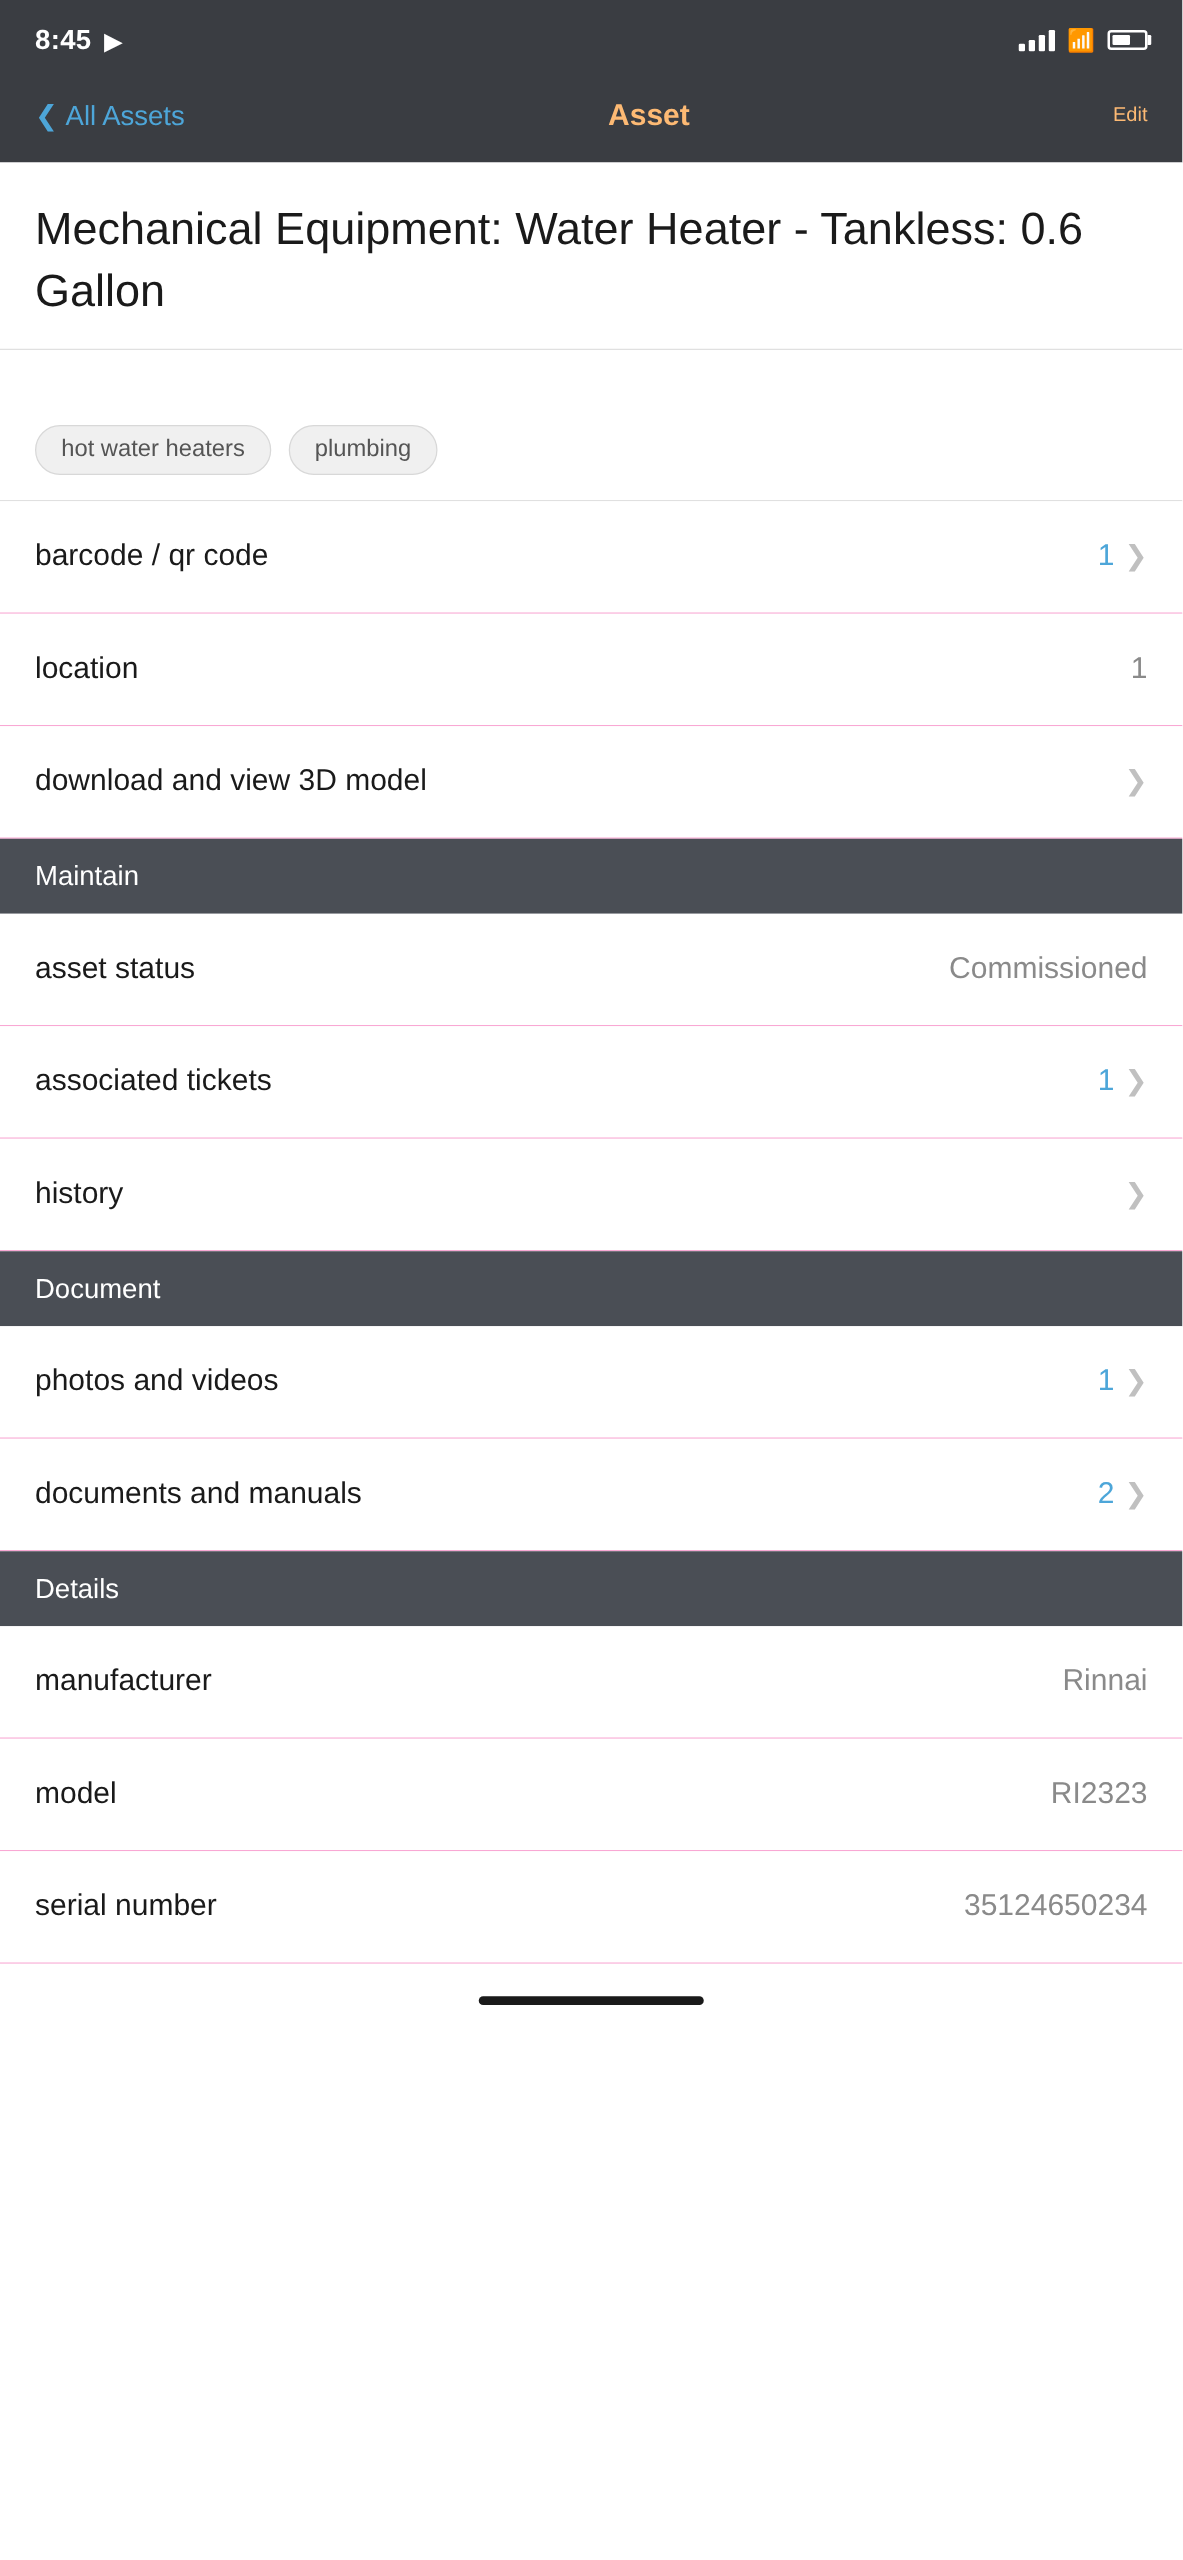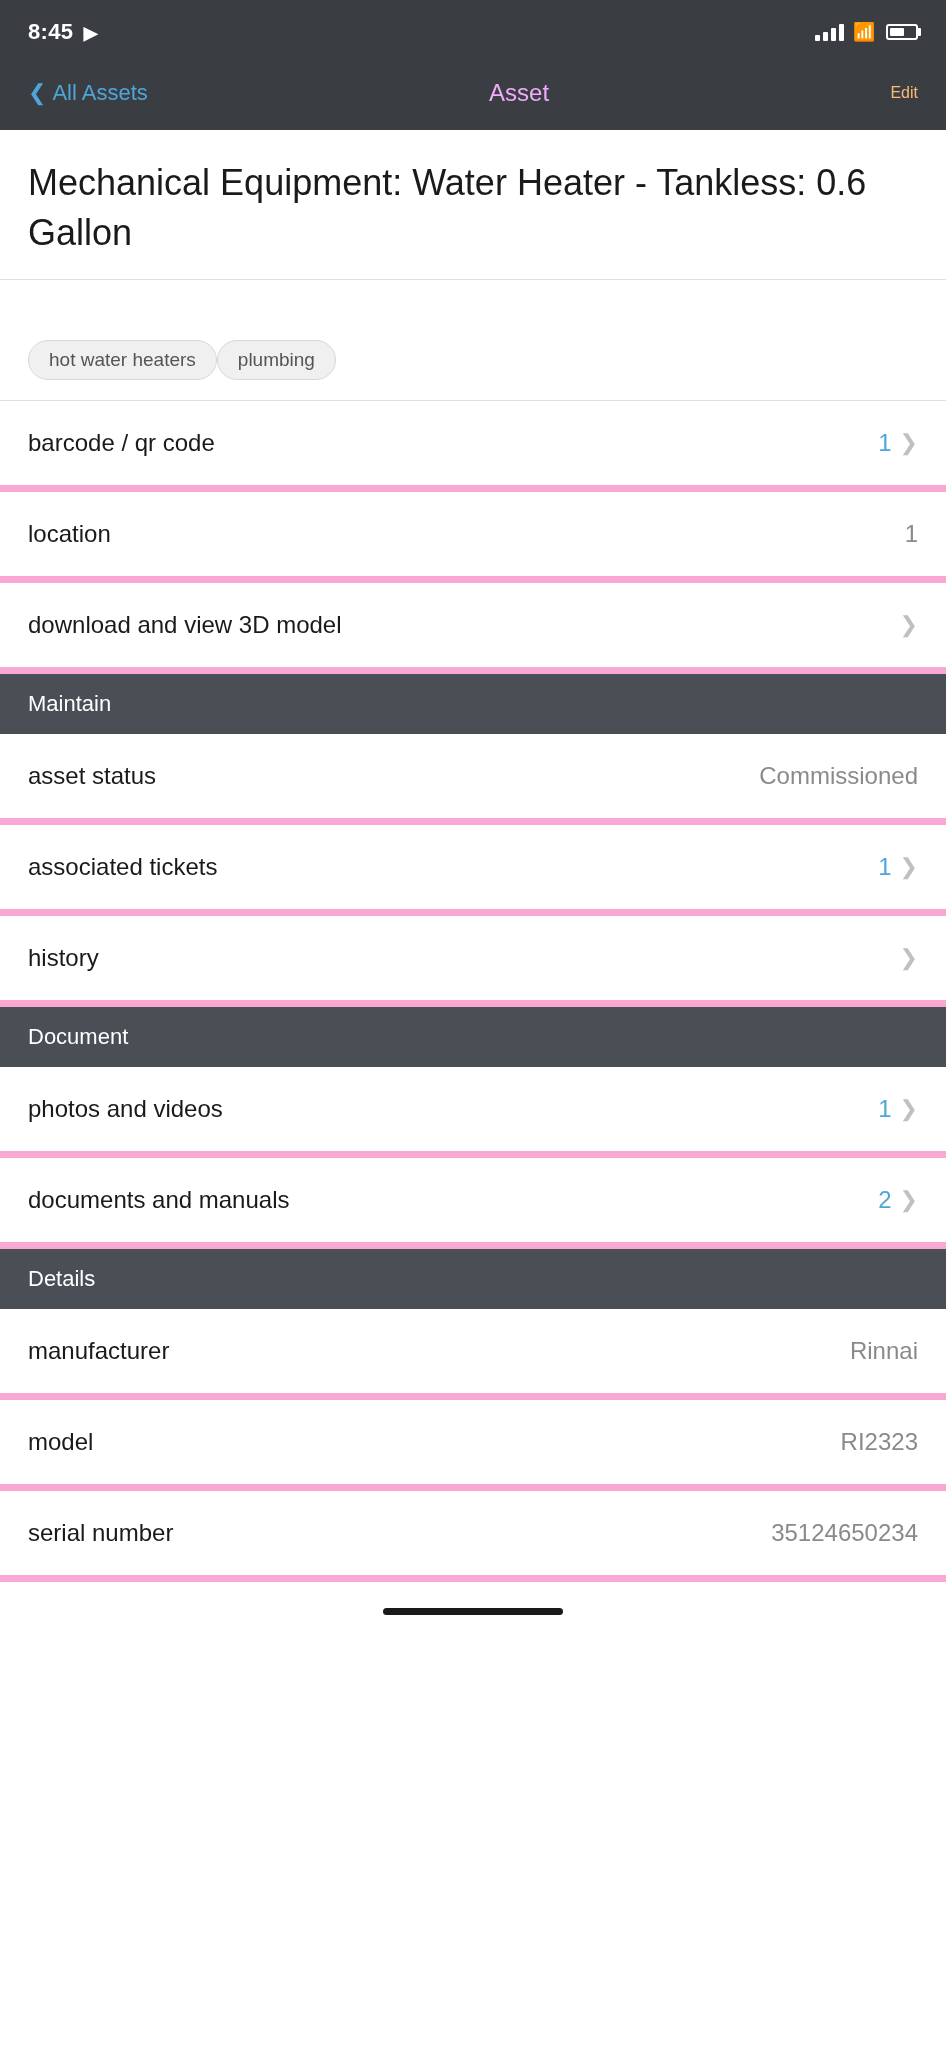--- a/index.html
+++ b/index.html
@@ -107,23 +107,23 @@
       gap: 6px;
       cursor: pointer;
     }
 
     .nav-back-chevron {
       font-size: 22px;
       color: #4da6d9;
     }
 
     .nav-title {
-      color: #f0abfc;
+      color: #fdba74;
       font-size: 24px;
-      font-weight: 400;
+      font-weight: 700;
     }
 
     .nav-edit {
       color: #fdba74;
       font-size: 16px;
       cursor: pointer;
     }
 
     
     .asset-title-area {
@@ -137,41 +137,42 @@
       font-weight: 400;
       color: #1a1a1a;
       line-height: 1.4;
     }
 
     
     .tags-area {
       background: #ffffff;
       padding: 60px 28px 20px 28px;
       display: flex;
+      gap: 14px;
       flex-wrap: wrap;
       border-bottom: 1px solid #e0e0e0;
     }
 
     .tag {
       background: #f0f0f0;
       border-radius: 20px;
       padding: 8px 20px;
       font-size: 19px;
       color: #555555;
       border: 1px solid #d8d8d8;
     }
 
     
     .list-row {
       background: #ffffff;
       display: flex;
       justify-content: space-between;
       align-items: center;
       padding: 28px 28px;
-      border-bottom: 7px solid #f9a8d4;
+      border-bottom: 1px solid #f9a8d4;
       min-height: 90px;
     }
 
     .list-row-label {
       font-size: 24px;
       color: #1a1a1a;
       font-weight: 400;
     }
 
     .list-row-value {

